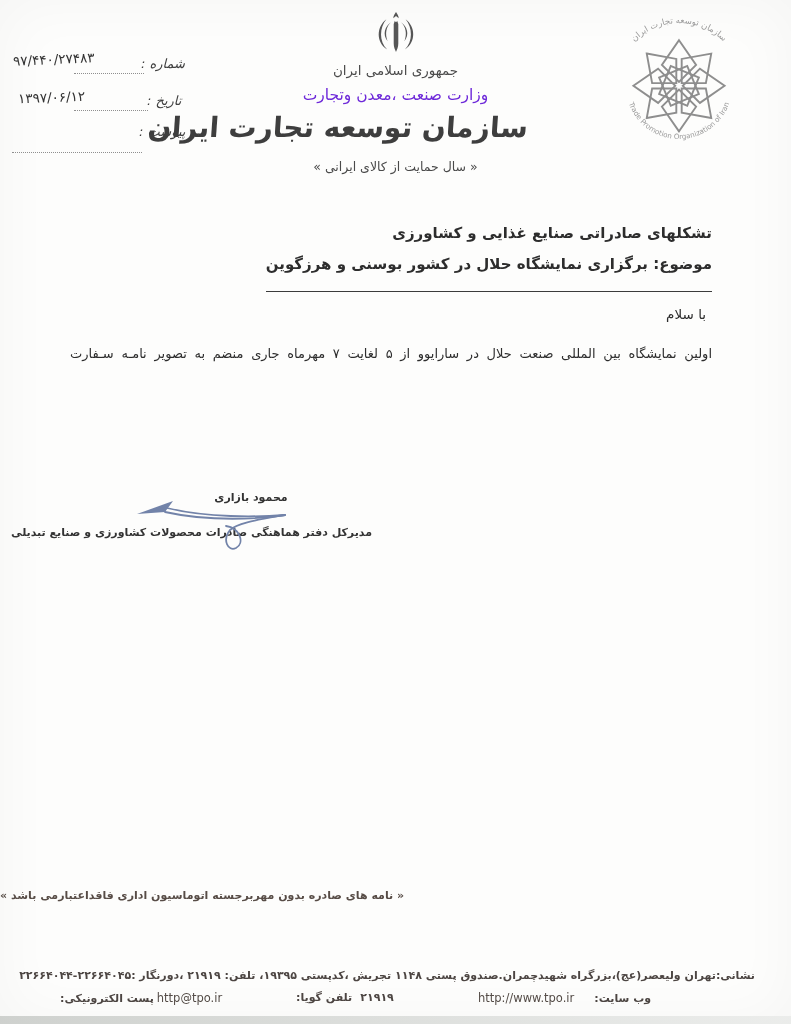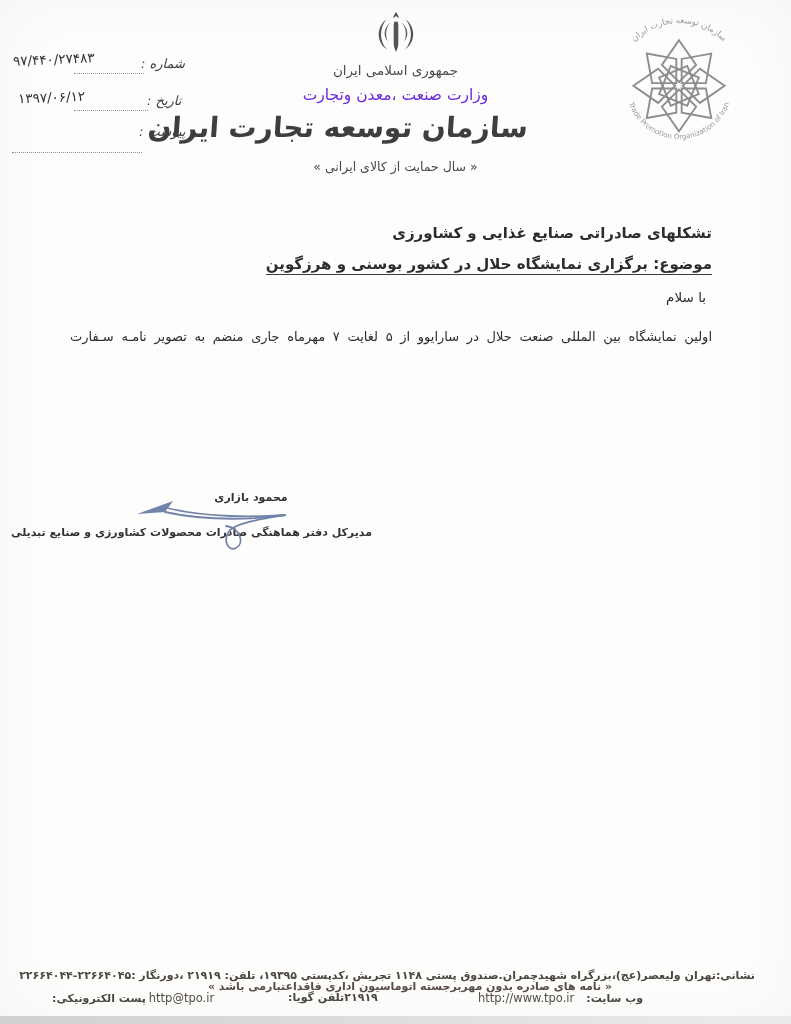--- a/index.html
+++ b/index.html
@@ -25,40 +25,40 @@
   .date-label{left:139px;top:49px;} .date-value{left:10px;top:45px;transform:rotate(-2deg);}
   .leader2{left:66px;top:65px;width:74px;}
   .att-label{left:131px;top:80px;}
   .leader3{left:4px;top:107px;width:130px;}
   
   .tpo{position:absolute;left:600px;top:6px;width:158px;height:152px;}
   
   .bodyblk{position:absolute;left:70px;top:224px;width:642px;color:#2d2d2d;}
   .recipient{text-align:right;font-size:15px;font-weight:bold;}
   .subject{margin-top:13px;text-align:right;font-size:15px;font-weight:bold;}
-  .subject .u{display:inline-block;border-bottom:1.5px solid #3c3c3c;padding-bottom:1px;}
+  .subject .u{display:inline-block;border-bottom:1.5px solid #3c3c3c;padding-bottom:18px;}
   .salutation{margin-top:14px;font-size:13.5px;text-align:right;padding-left:2px;padding-right:6px;}
   .para{margin-top:10px;}
   .pline{line-height:44px;font-size:13px;text-align:justify;text-align-last:justify;}
   .pline.first{padding-right:36px;}
   .pline.last{text-align:right;text-align-last:auto;}
   
   .sig-name{position:absolute;left:196px;top:491px;width:110px;text-align:center;
             font-size:11px;font-weight:bold;color:#333;white-space:nowrap;}
   .sig-title{position:absolute;left:72px;top:526px;width:300px;text-align:center;
              font-size:11px;font-weight:bold;color:#333;white-space:nowrap;}
   .sig-scribble{position:absolute;left:122px;top:490px;width:185px;height:78px;}
   
-  .f-notice{position:absolute;left:0;right:0;top:980px;text-align:center;
-            font-size:11px;font-weight:bold;color:#574c46;padding-left:29px;}
+  .f-notice{position:absolute;left:0;right:0;top:889px;text-align:left;
+            font-size:11px;font-weight:bold;color:#574c46;}
   .f-address{position:absolute;right:36px;top:969px;font-size:11px;font-weight:bold;
              color:#4c4542;white-space:nowrap;direction:rtl;}
   .f-seg{position:absolute;top:991px;display:flex;direction:ltr;align-items:baseline;
          font-size:11px;color:#4c4542;white-space:nowrap;}
-  .f-seg .fa{direction:rtl;font-weight:bold;}
+  .f-seg .fa{direction:rtl;font-weight:bold;margin-left:8px;}
   .f-seg .lat{font-size:11.5px;color:#544c47;}
   .f-email{left:52px;gap:3px;}
   .f-phone{left:288px;}
   .f-web{left:478px;gap:12px;}
   .scan-band{position:absolute;left:0;right:0;bottom:0;height:8px;
              background:linear-gradient(to right,#b8bcb8,#e4e6e4);opacity:.65;}
 </style>
 </head>
 <body>
 

